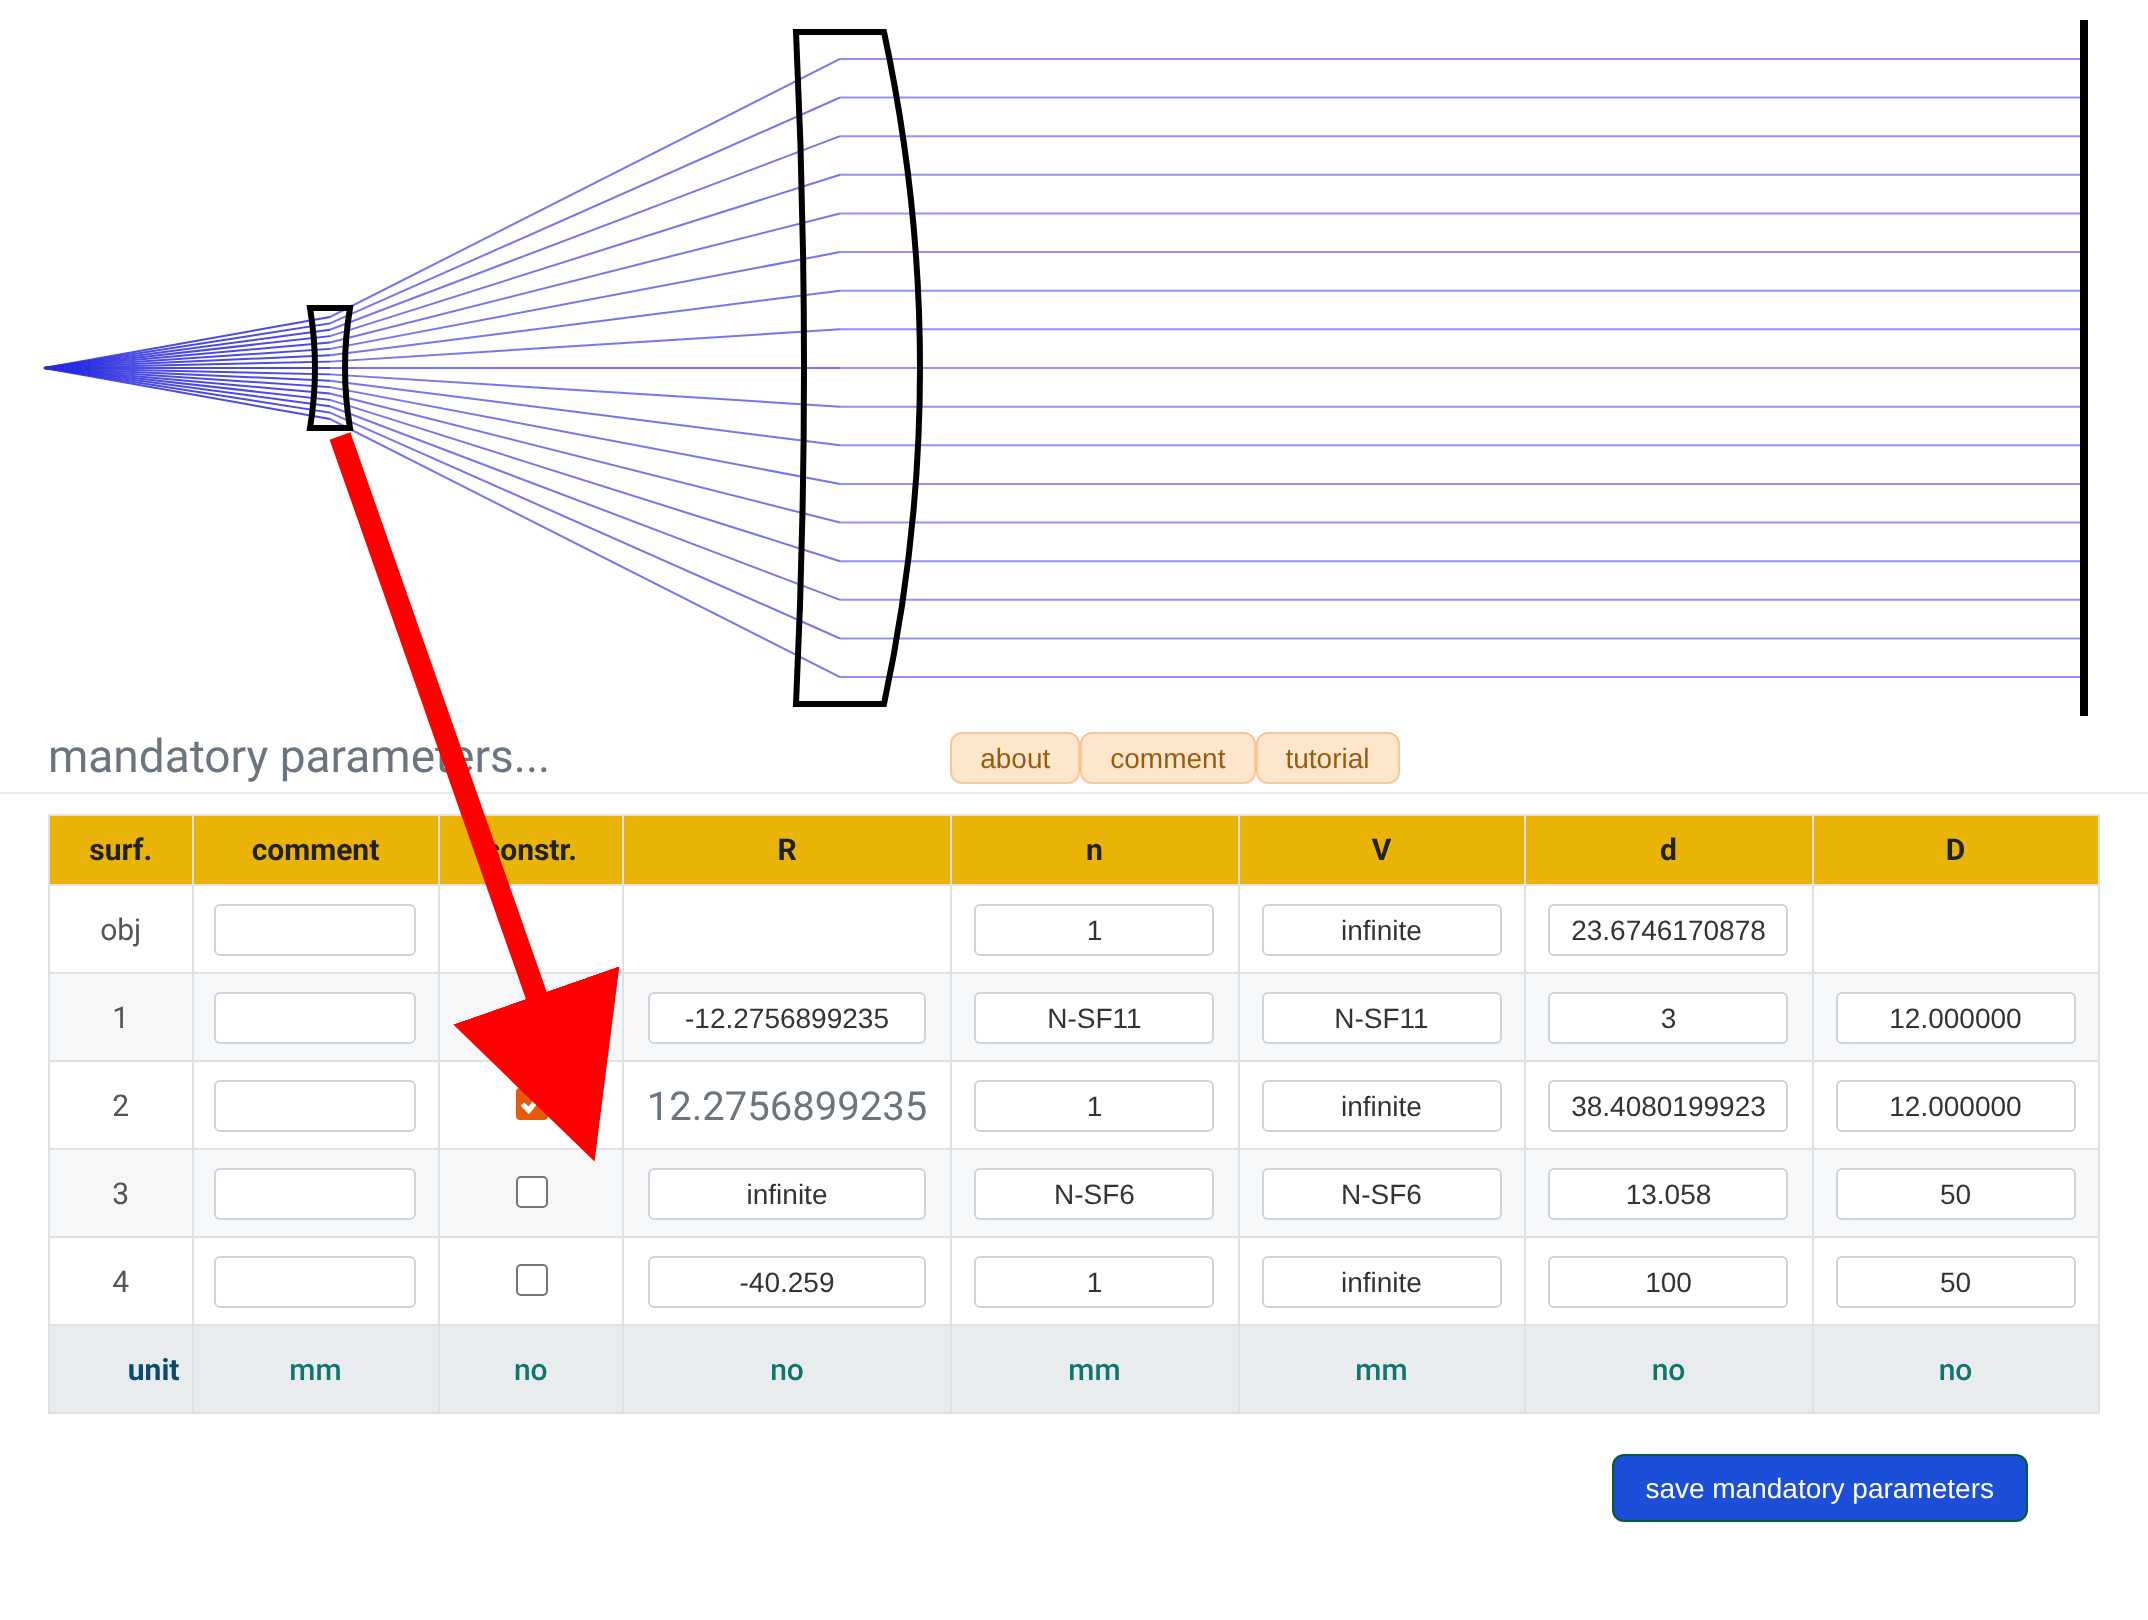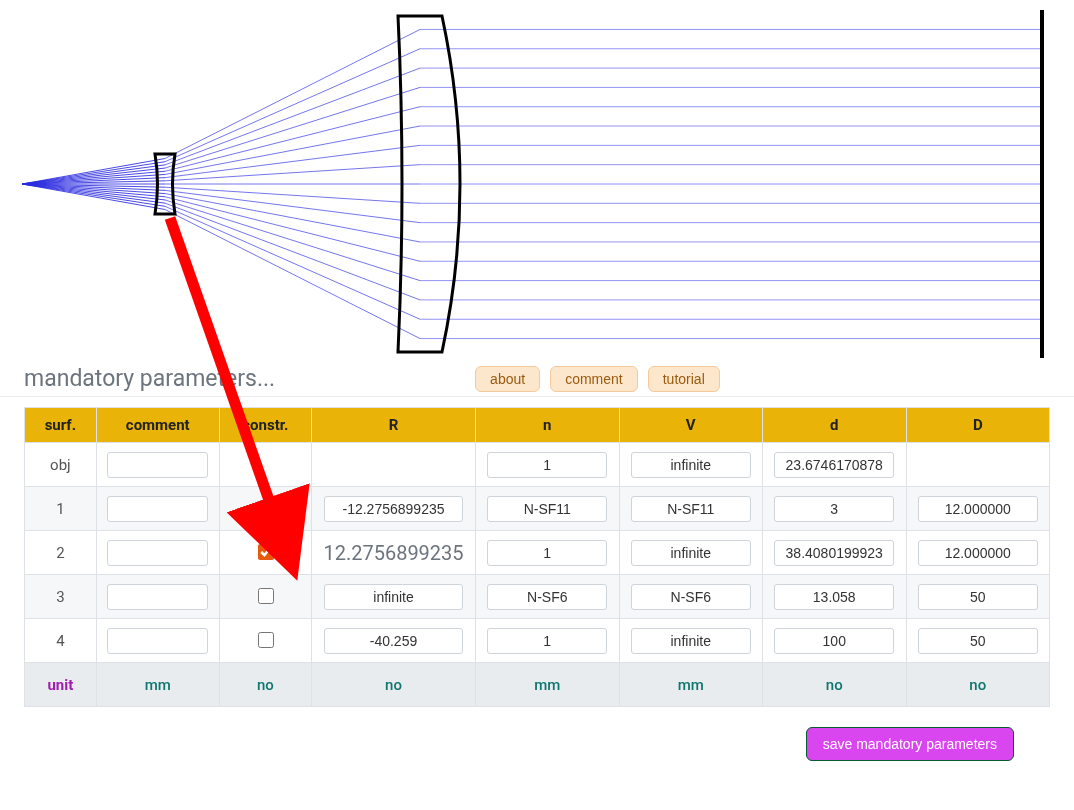--- a/index.html
+++ b/index.html
@@ -28,21 +28,20 @@
     margin-bottom: 10px;
   }
   .title-text {
     font-size: 23px;
     color: #6c757d;
     flex: 0 0 auto;
     padding-right: 40px;
   }
   .pill-row {
     display: flex;
-    gap: 10px;
     margin-left: 160px;
   }
   .pill {
     background: #fde7cc;
     color: #9a5b10;
     border: 1px solid #f7c99a;
     border-radius: 6px;
     padding: 4px 14px;
     font-size: 14px;
     cursor: pointer;
@@ -76,21 +75,21 @@
     border: 1px solid #dee2e6;
     padding: 6px 6px;
     text-align: center;
     vertical-align: middle;
     height: 44px;
     margin-top: 20px;
   }
   tbody tr:nth-child(odd) td { background: #ffffff; }
   tbody tr:nth-child(even) td { background: #f6f7f8; }
   tbody tr.unit-row td { background: #e9ecef; color: #0f766e; font-weight: 500; }
-  tbody tr.unit-row td.surf-cell { font-weight: bold; color: #a21caf; }
+  tbody tr.unit-row td.surf-cell { font-weight: bold; color: #0c4a6e; text-align: right; }
   td.surf-cell { color: #555; }
   input[type="text"] {
     width: 92%;
     padding: 4px 6px;
     font-size: 14px;
     border: 1px solid #ced4da;
     border-radius: 3px;
     text-align: center;
     background: #fff;
     color: #333;
@@ -112,21 +111,21 @@
     height: 16px;
     accent-color: #e8590c;
     cursor: pointer;
   }
   .save-row {
     display: flex;
     justify-content: flex-end;
     padding: 20px 60px 20px 24px;
   }
   .save-btn {
-    background: #d946ef;
+    background: #1d4ed8;
     color: #fff;
     border: 1px solid #085a31;
     border-radius: 6px;
     padding: 8px 16px;
     font-size: 14px;
     cursor: pointer;
   }
 </style>
 </head>
 <body>

